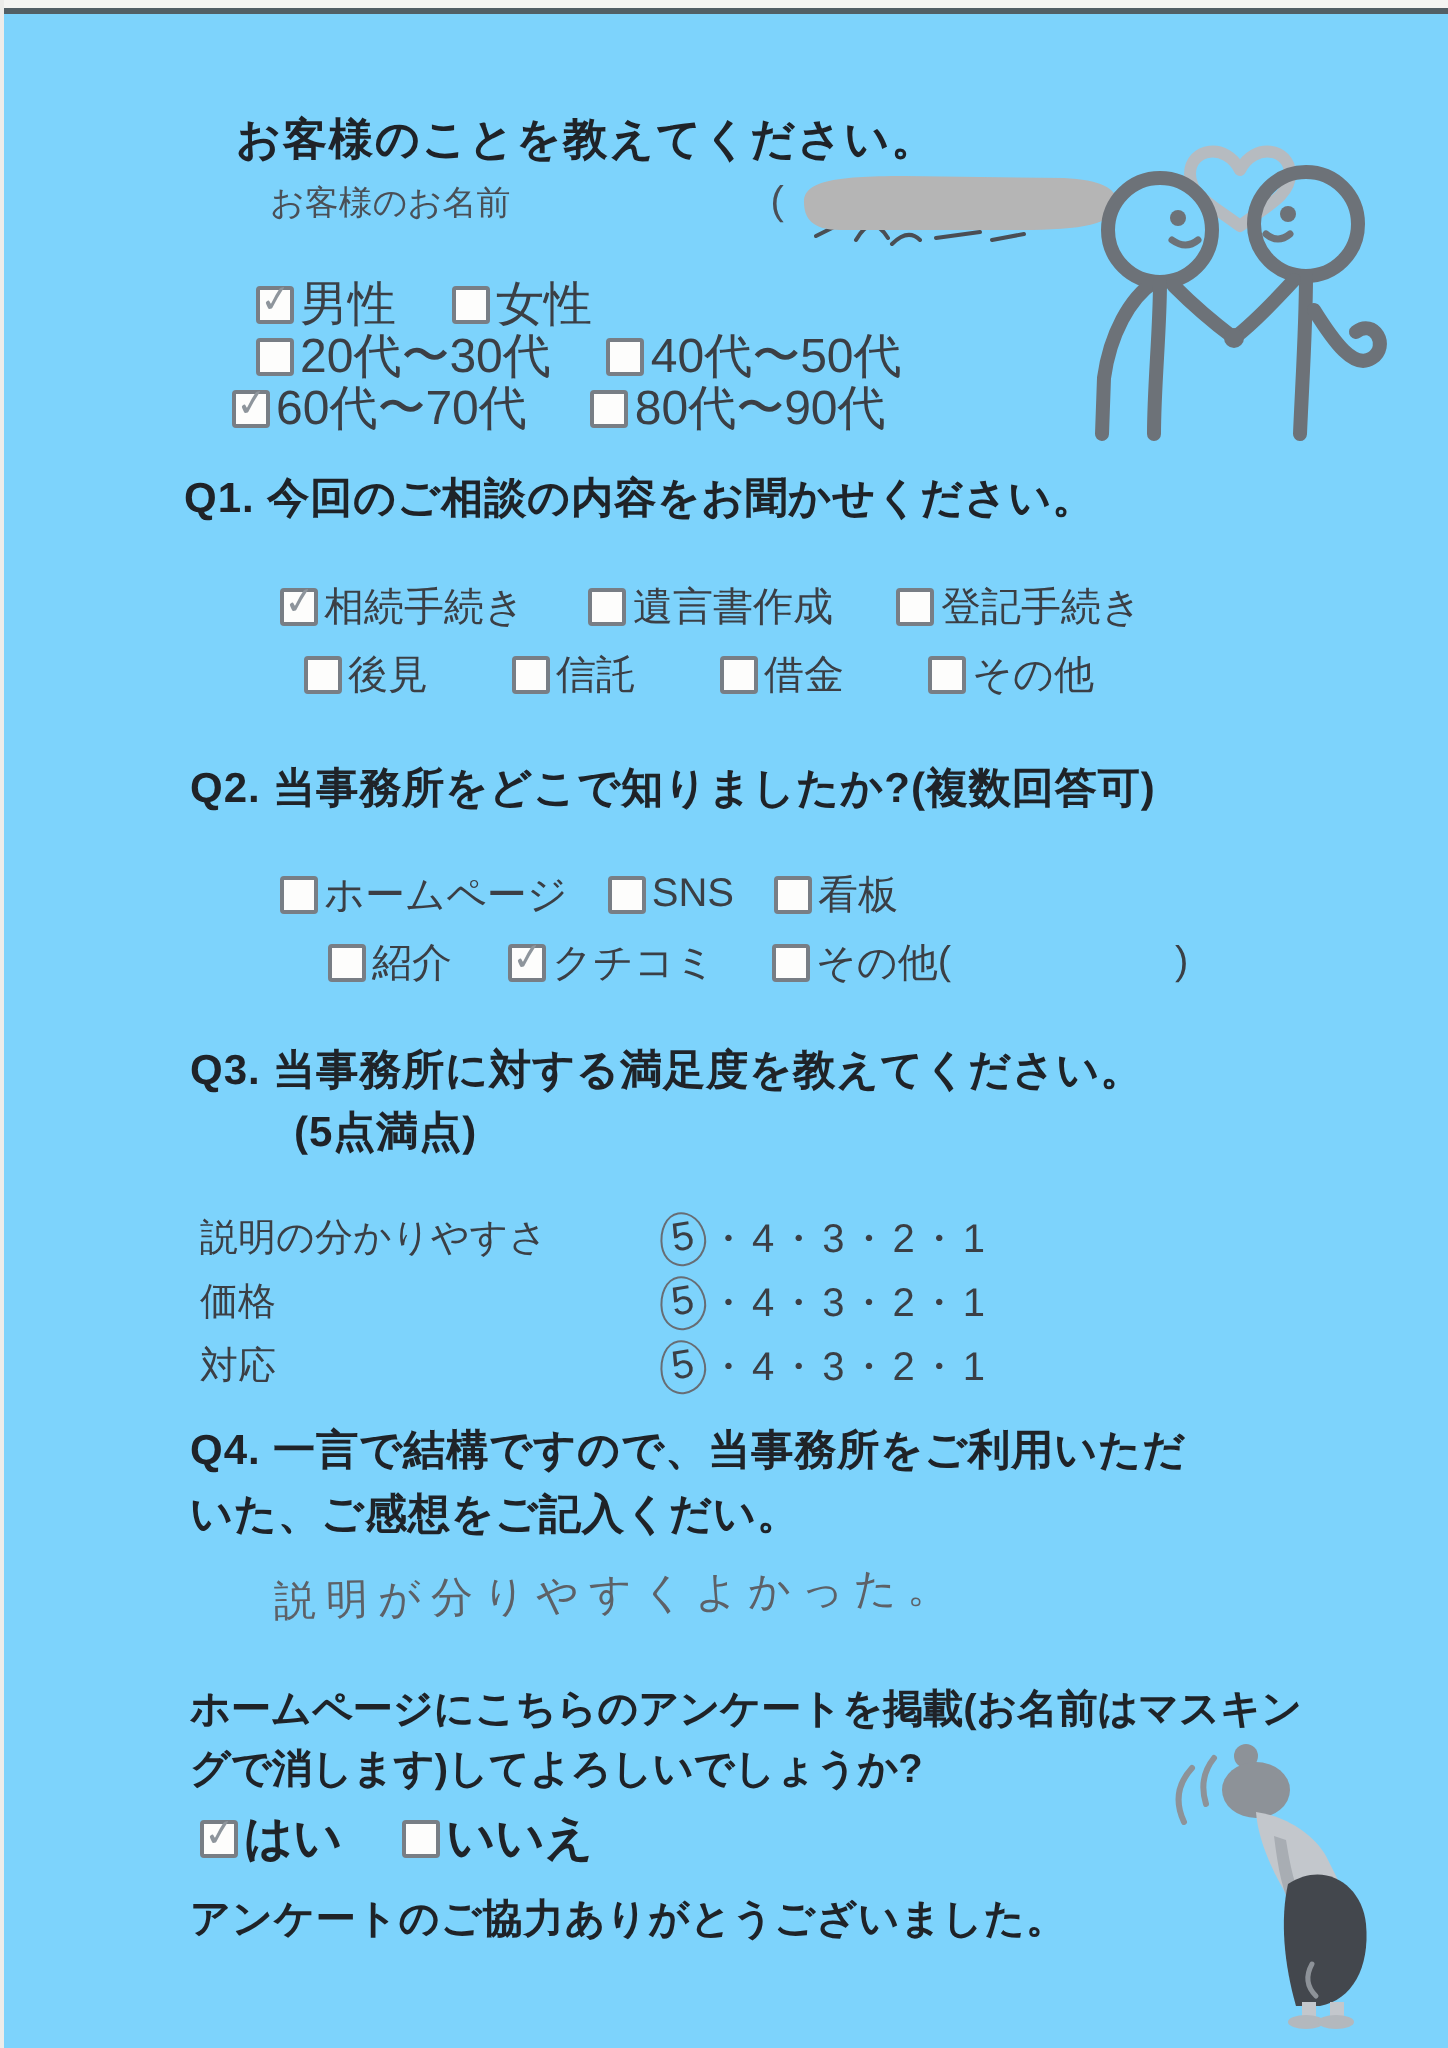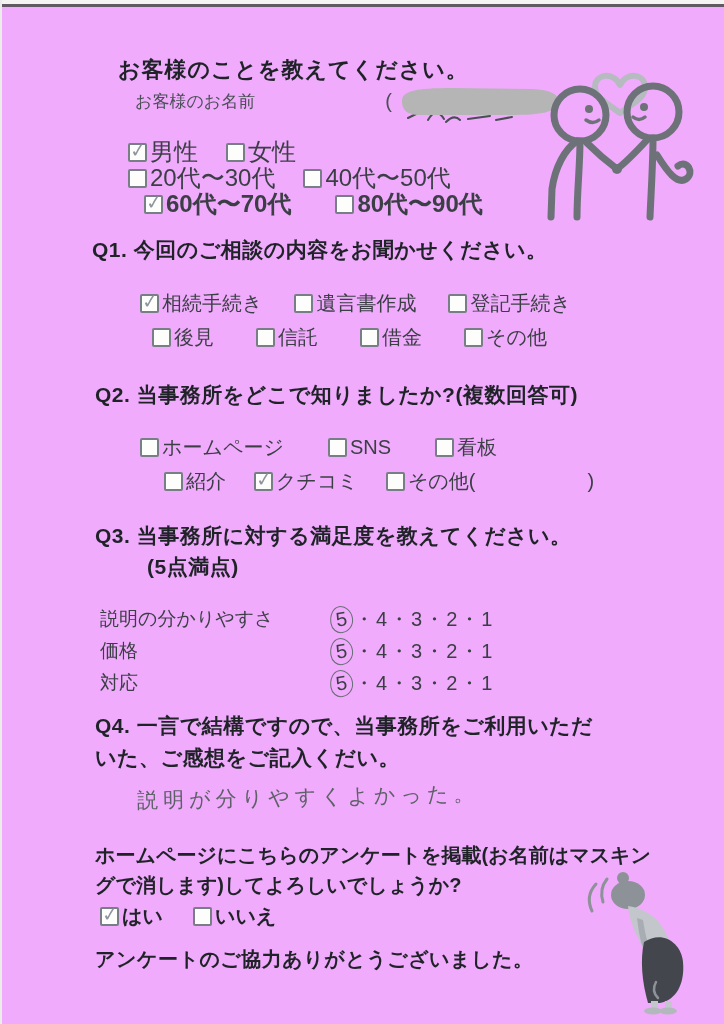--- a/index.html
+++ b/index.html
@@ -1,18 +1,18 @@
 <!DOCTYPE html>
 <html lang="ja"><head>
 <meta charset="utf-8">
 <style>
   html,body{margin:0;padding:0;background:#e8e8e6;}
   .page{
     position:relative;width:724px;height:1024px;margin:0 auto;
-    background:#f0abfc;overflow:hidden;
+    background:#7dd3fc;overflow:hidden;
     font-family:"Liberation Sans","DejaVu Sans",sans-serif;
     color:#3b3f45;
   }
   .scan-strip{position:absolute;top:0;left:0;width:724px;height:4px;background:#f4f4f2;}
   .scan-line{position:absolute;top:4px;left:0;width:724px;height:3px;background:#4a4a4a;opacity:.85;}
   .scan-edge-left{position:absolute;top:0;left:0;width:2px;height:1024px;background:#ececea;}
 
   h1,h2,p{margin:0;padding:0;}
   .title{position:absolute;left:118px;top:55px;font-size:22px;font-weight:bold;color:#1f2328;letter-spacing:1px;}
   .name-row{position:absolute;left:135px;top:90px;display:flex;align-items:flex-start;font-size:17px;color:#4a4f56;justify-content:space-between;}
@@ -40,21 +40,21 @@
     width:21px;height:25px;border:1.5px solid #676d74;
     border-radius:48% 52% 55% 45% / 58% 52% 48% 42%;
     transform:rotate(-9deg);letter-spacing:0;margin-right:1px;
   }
 
   .handwriting{
     position:absolute;left:137px;top:783px;font-size:21px;color:#5d6167;
     letter-spacing:5px;transform:rotate(-1.2deg);
   }
   .publish-q{position:absolute;left:95px;top:840px;width:568px;font-size:20px;font-weight:bold;color:#1f2328;line-height:30px;}
-  .bold-opts{font-weight:bold;color:#1f2328;font-size:20px;}
+  .bold-opts{font-weight:bold;color:#1f2328;font-size:24px;}
   .thanks{position:absolute;left:95px;top:946px;font-size:20px;font-weight:bold;color:#1f2328;letter-spacing:.5px;}
 
   .illu{position:absolute;}
 </style>
 </head>
 <body>
 
 <div class="page">
   <div class="scan-strip"></div>
   <div class="scan-line"></div>
@@ -88,21 +88,21 @@
     <span class="opt">
       <span class="cb"></span>
       <span>20代〜30代</span>
     </span>
     <span class="opt">
       <span class="cb"></span>
       <span>40代〜50代</span>
     </span>
   </div>
 
-  <div class="opt-row" style="left:144px;top:188px;gap:44px;font-weight:bold;">
+  <div class="opt-row" style="left:116px;top:188px;gap:32px;">
     <span class="opt">
       <span class="cb checked"></span>
       <span>60代〜70代</span>
     </span>
     <span class="opt">
       <span class="cb"></span>
       <span>80代〜90代</span>
     </span>
   </div>
 
@@ -159,21 +159,21 @@
       <span class="cb"></span>
       <span>借金</span>
     </span>
     <span class="opt">
       <span class="cb"></span>
       <span>その他</span>
     </span>
   </div>
 
   <h2 class="q-heading" style="left:95px;top:379px;">Q2. 当事務所をどこで知りましたか?(複数回答可)</h2>
-  <div class="opt-row" style="left:140px;top:434px;gap:44px;font-size:20px;">
+  <div class="opt-row" style="left:140px;top:434px;gap:20px;font-size:20px;">
     <span class="opt">
       <span class="cb"></span>
       <span>ホームページ</span>
     </span>
     <span class="opt">
       <span class="cb"></span>
       <span>SNS</span>
     </span>
     <span class="opt">
       <span class="cb"></span>

